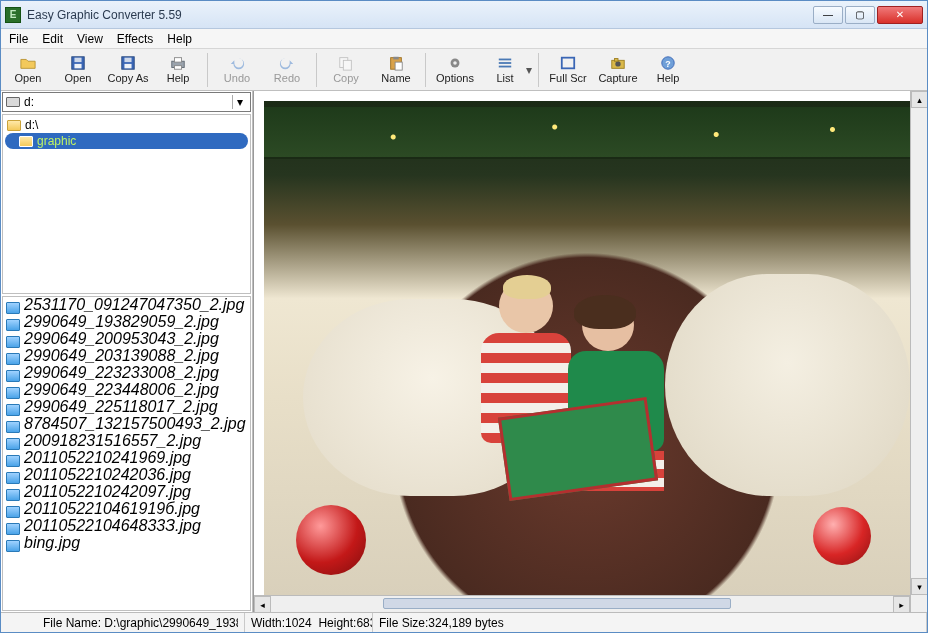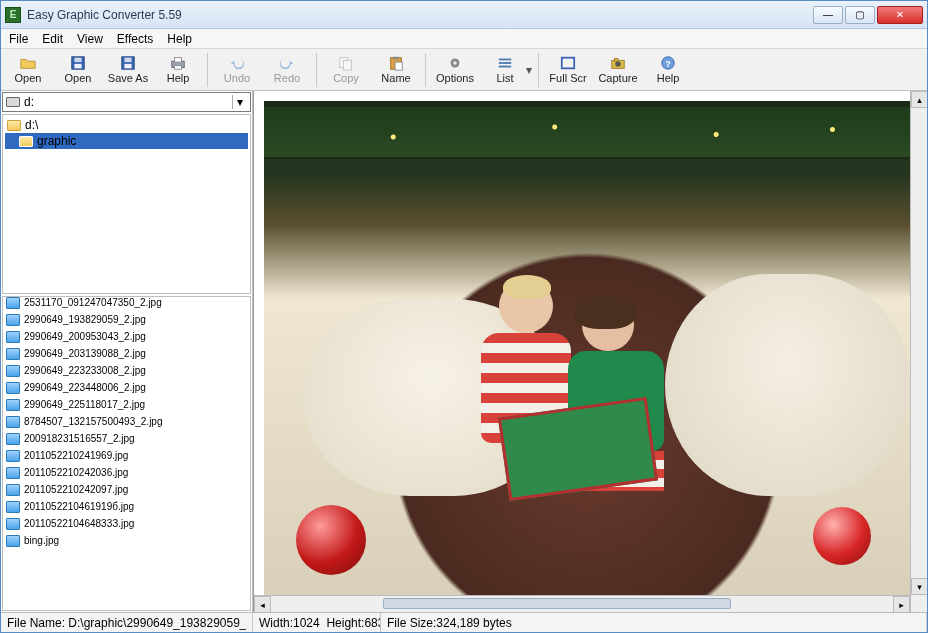--- a/index.html
+++ b/index.html
@@ -29,25 +29,25 @@
 
   
   .workarea { flex: 1; display: flex; min-height: 0; }
   .left-pane { width: 252px; display: flex; flex-direction: column; border-right: 1px solid #bfbfbf; }
   .drive-combo { height: 20px; margin:1px; border:1px solid #7a7a7a; display:flex; align-items:center; padding:0 3px; background:#fff; }
   .drive-combo .disk-ico { width:14px; height:10px; border:1px solid #666; border-radius:1px; background:#d9d9d9; margin-right:4px; }
   .drive-combo .dd { margin-left:auto; width:15px; text-align:center; border-left:1px solid #aaa; }
   .folder-tree { flex: 0 0 180px; border:1px solid #bfbfbf; margin:1px; background:#fff; overflow:auto; padding:2px; }
   .tree-row { display:flex; align-items:center; height:16px; padding-left:2px; }
   .tree-row .fico { width:14px; height:11px; background:linear-gradient(#ffe9a8,#f3c95b); border:1px solid #caa33a; margin-right:4px; border-radius:1px; }
-  .tree-row.sel { background:#2f6ac0; color:#000000; }
+  .tree-row.sel { background:#2f6ac0; color:#bef264;border-radius:8px; }
   .tree-row.sel .fico { border-color:#fff; }
   .tree-row.indent { padding-left:14px; }
   .file-list { flex:1; border:1px solid #bfbfbf; margin:1px; background:#fff; overflow:auto; }
-  .file-row { display:flex; align-items:flex-start; height:17px; padding-left:3px; font-size:10px; }
+  .file-row { display:flex; align-items:flex-end; height:17px; padding-left:3px; font-size:16px;font-style:italic; }
   .file-row .jico { width:14px; height:12px; background:linear-gradient(#9fd2ff,#4aa3e8); border:1px solid #2a7ab8; margin-right:4px; border-radius:1px; }
 
   .preview-pane { flex:1; display:flex; flex-direction:column; border-left:1px solid #999; }
   .canvas-wrap { flex:1; display:flex; background:#fff; min-height:0; }
   .canvas { flex:1; background:#fff; margin:2px 0 0 2px; position:relative; overflow:hidden; }
   .img-surrogate { position:absolute; inset:8px 0 0 8px; right:0; bottom:0; background:
      radial-gradient(circle at 50% 70%, #6b3a2d 0%, #4a2a20 40%, transparent 41%),
      linear-gradient(180deg,#1a2a15 0%, #26351f 15%, #5a5030 25%, #efe7d2 40%, #e8dfc8 60%, #d9d0bb 100%);
   }
   .pillow1 { position:absolute; left:6%; top:40%; width:40%; height:40%; background:radial-gradient(ellipse at 50% 40%, #f7f2e6, #e2dac7); border-radius:50%/60%; }
@@ -75,21 +75,21 @@
   .vscroll .sbtn, .hscroll .sbtn { height:17px; width:17px; background:#e6e6e6; border:1px solid #bbb; display:flex; align-items:center; justify-content:center; font-size:9px; }
   .vscroll .track { flex:1; }
   .hscroll { height:17px; display:flex; border-top:1px solid #bbb; background:#efefef; }
   .hscroll .track { flex:1; position:relative; }
   .hscroll .thumb { position:absolute; left:18%; top:2px; height:11px; width:56%; background:#d0d8e6; border:1px solid #9aaec6; border-radius:2px; }
   .corner { width:17px; height:17px; background:#efefef; border-left:1px solid #bbb; }
 
   
   .statusbar { height:20px; border-top:1px solid #bbb; display:flex; align-items:center; background:#f4f4f4; font-size:12px; }
   .sb-cell { padding:0 6px; border-right:1px solid #c9c9c9; height:100%; display:flex; align-items:center; white-space:nowrap; overflow:hidden; }
-  .sb-cell.fn { width:252px; }
+  .sb-cell.fn { width:208px;margin-left:36px; }
   .sb-cell.wh { width:128px; }
   .sb-cell.fs { flex:1;align-items:center; }
 </style>
 </head>
 <body>
 
 <div class="titlebar">
   <span class="app-icon">E</span>
   <span class="title-text">Easy Graphic Converter 5.59</span>
   <div class="win-controls">
@@ -127,21 +127,21 @@
       <span>Open</span>
     </div>
     <div class="tb-item">
       <span class="tb-icon">
         <svg viewBox="0 0 20 18" style="">
           <rect x="3" y="2" width="14" height="14" fill="#3a66b5" stroke="#24477e"></rect>
           <rect x="6" y="3" width="8" height="5" fill="#cdd8ea"></rect>
           <rect x="6" y="10" width="8" height="5" fill="#eef2f8"></rect>
         </svg>
       </span>
-      <span>Save As</span>
+      <span>Copy As</span>
     </div>
     <div class="tb-item">
       <span class="tb-icon">
         <svg viewBox="0 0 20 18" style="">
           <rect x="3" y="7" width="14" height="7" fill="#9aa3ad" stroke="#5e6770"></rect>
           <rect x="6" y="3" width="8" height="5" fill="#fff" stroke="#888"></rect>
           <rect x="6" y="12" width="8" height="4" fill="#fff" stroke="#888"></rect>
         </svg>
       </span>
       <span>Help</span>

